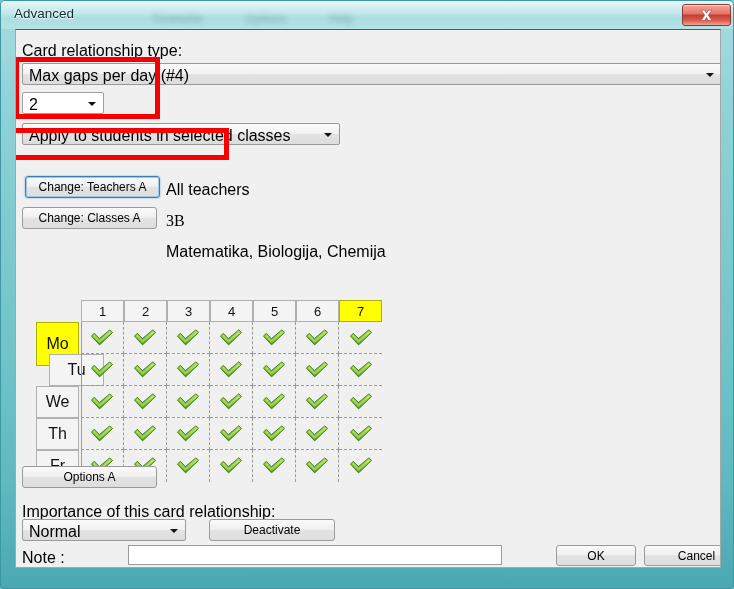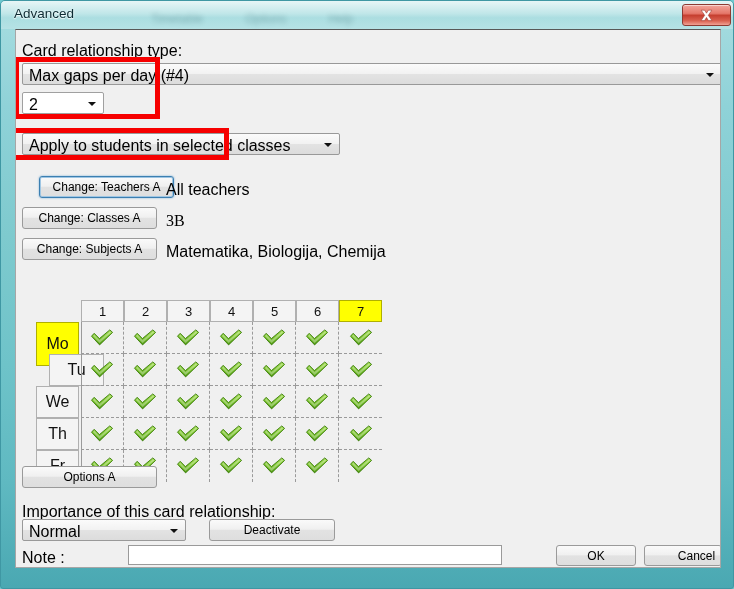--- a/index.html
+++ b/index.html
@@ -232,32 +232,31 @@
     <div class="combo" style="left:6px; top:33px; width:700px;">
       <span class="combo-text">Max gaps per day (#4)</span>
       <span class="arrow"></span>
     </div>
 
     <div class="combo white" style="left:6px; top:62px; width:82px;">
       <span class="combo-text">2</span>
       <span class="arrow"></span>
     </div>
 
-    <div class="combo" style="left:6px; top:103px; width:318px;">
+    <div class="combo" style="left:6px; top:93px; width:318px;">
       <span class="combo-text">Apply to students in selected classes</span>
       <span class="arrow"></span>
     </div>
 
-    <div class="btn focused" style="left:23px; top:146px; width:135px;">Change: Teachers A</div>
+    <div class="btn focused" style="left:9px; top:146px; width:135px;">Change: Teachers A</div>
     <div class="lbl" style="left:150px; top:151px;">All teachers</div>
 
     <div class="btn" style="left:6px; top:177px; width:135px;">Change: Classes A</div>
     <div class="lbl" style="left:150px; top:182px;font-family:Liberation Serif, serif;">3B</div>
 
-    <div class="btn" style="left:6px; top:208px; width:135px;">Change: Subjects A</div>
     <div class="lbl" style="left:150px; top:213px;">Matematika, Biologija, Chemija</div>
 
     <div id="grid">
         <div class="hdr-cell" style="left: 45px; top: 0px; width: 43px; height: 22px;">1</div>
         <div class="hdr-cell" style="left: 88px; top: 0px; width: 43px; height: 22px;">2</div>
         <div class="hdr-cell" style="left: 131px; top: 0px; width: 43px; height: 22px;">3</div>
         <div class="hdr-cell" style="left: 174px; top: 0px; width: 43px; height: 22px;">4</div>
         <div class="hdr-cell" style="left: 217px; top: 0px; width: 43px; height: 22px;">5</div>
         <div class="hdr-cell" style="left: 260px; top: 0px; width: 43px; height: 22px;">6</div>
         <div class="hdr-cell sel" style="left: 303px; top: 0px; width: 43px; height: 22px;">7</div>

